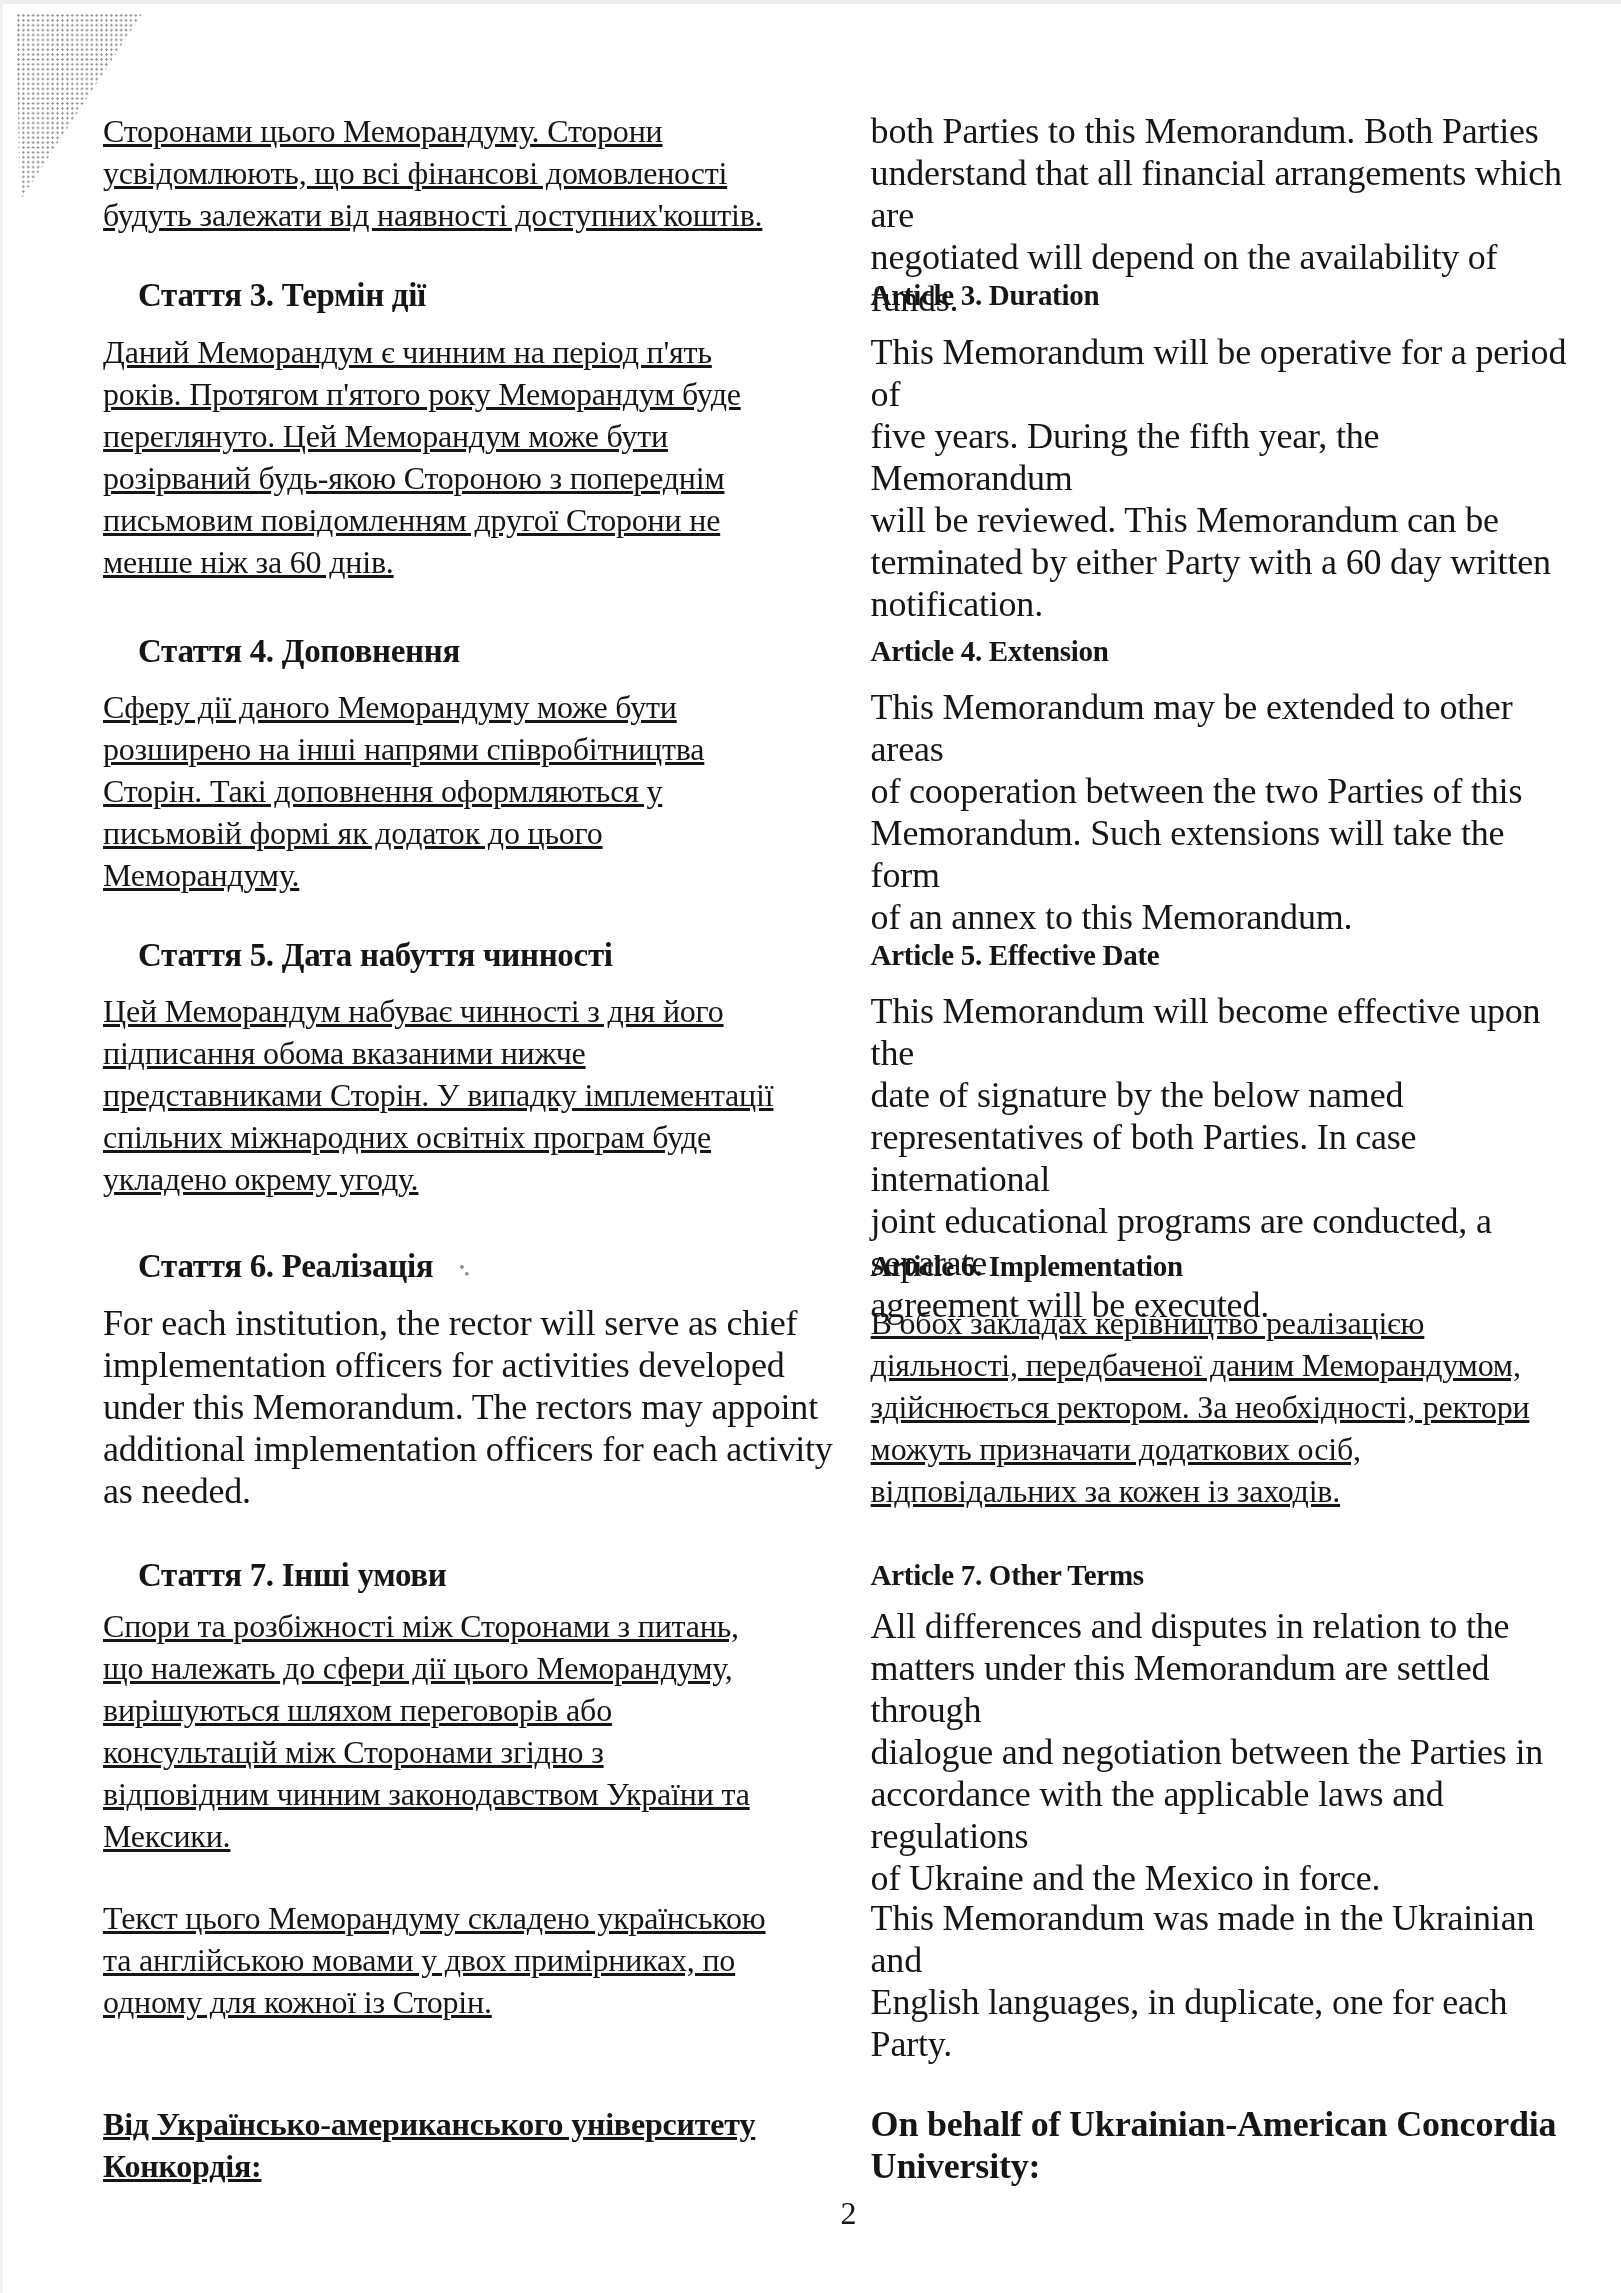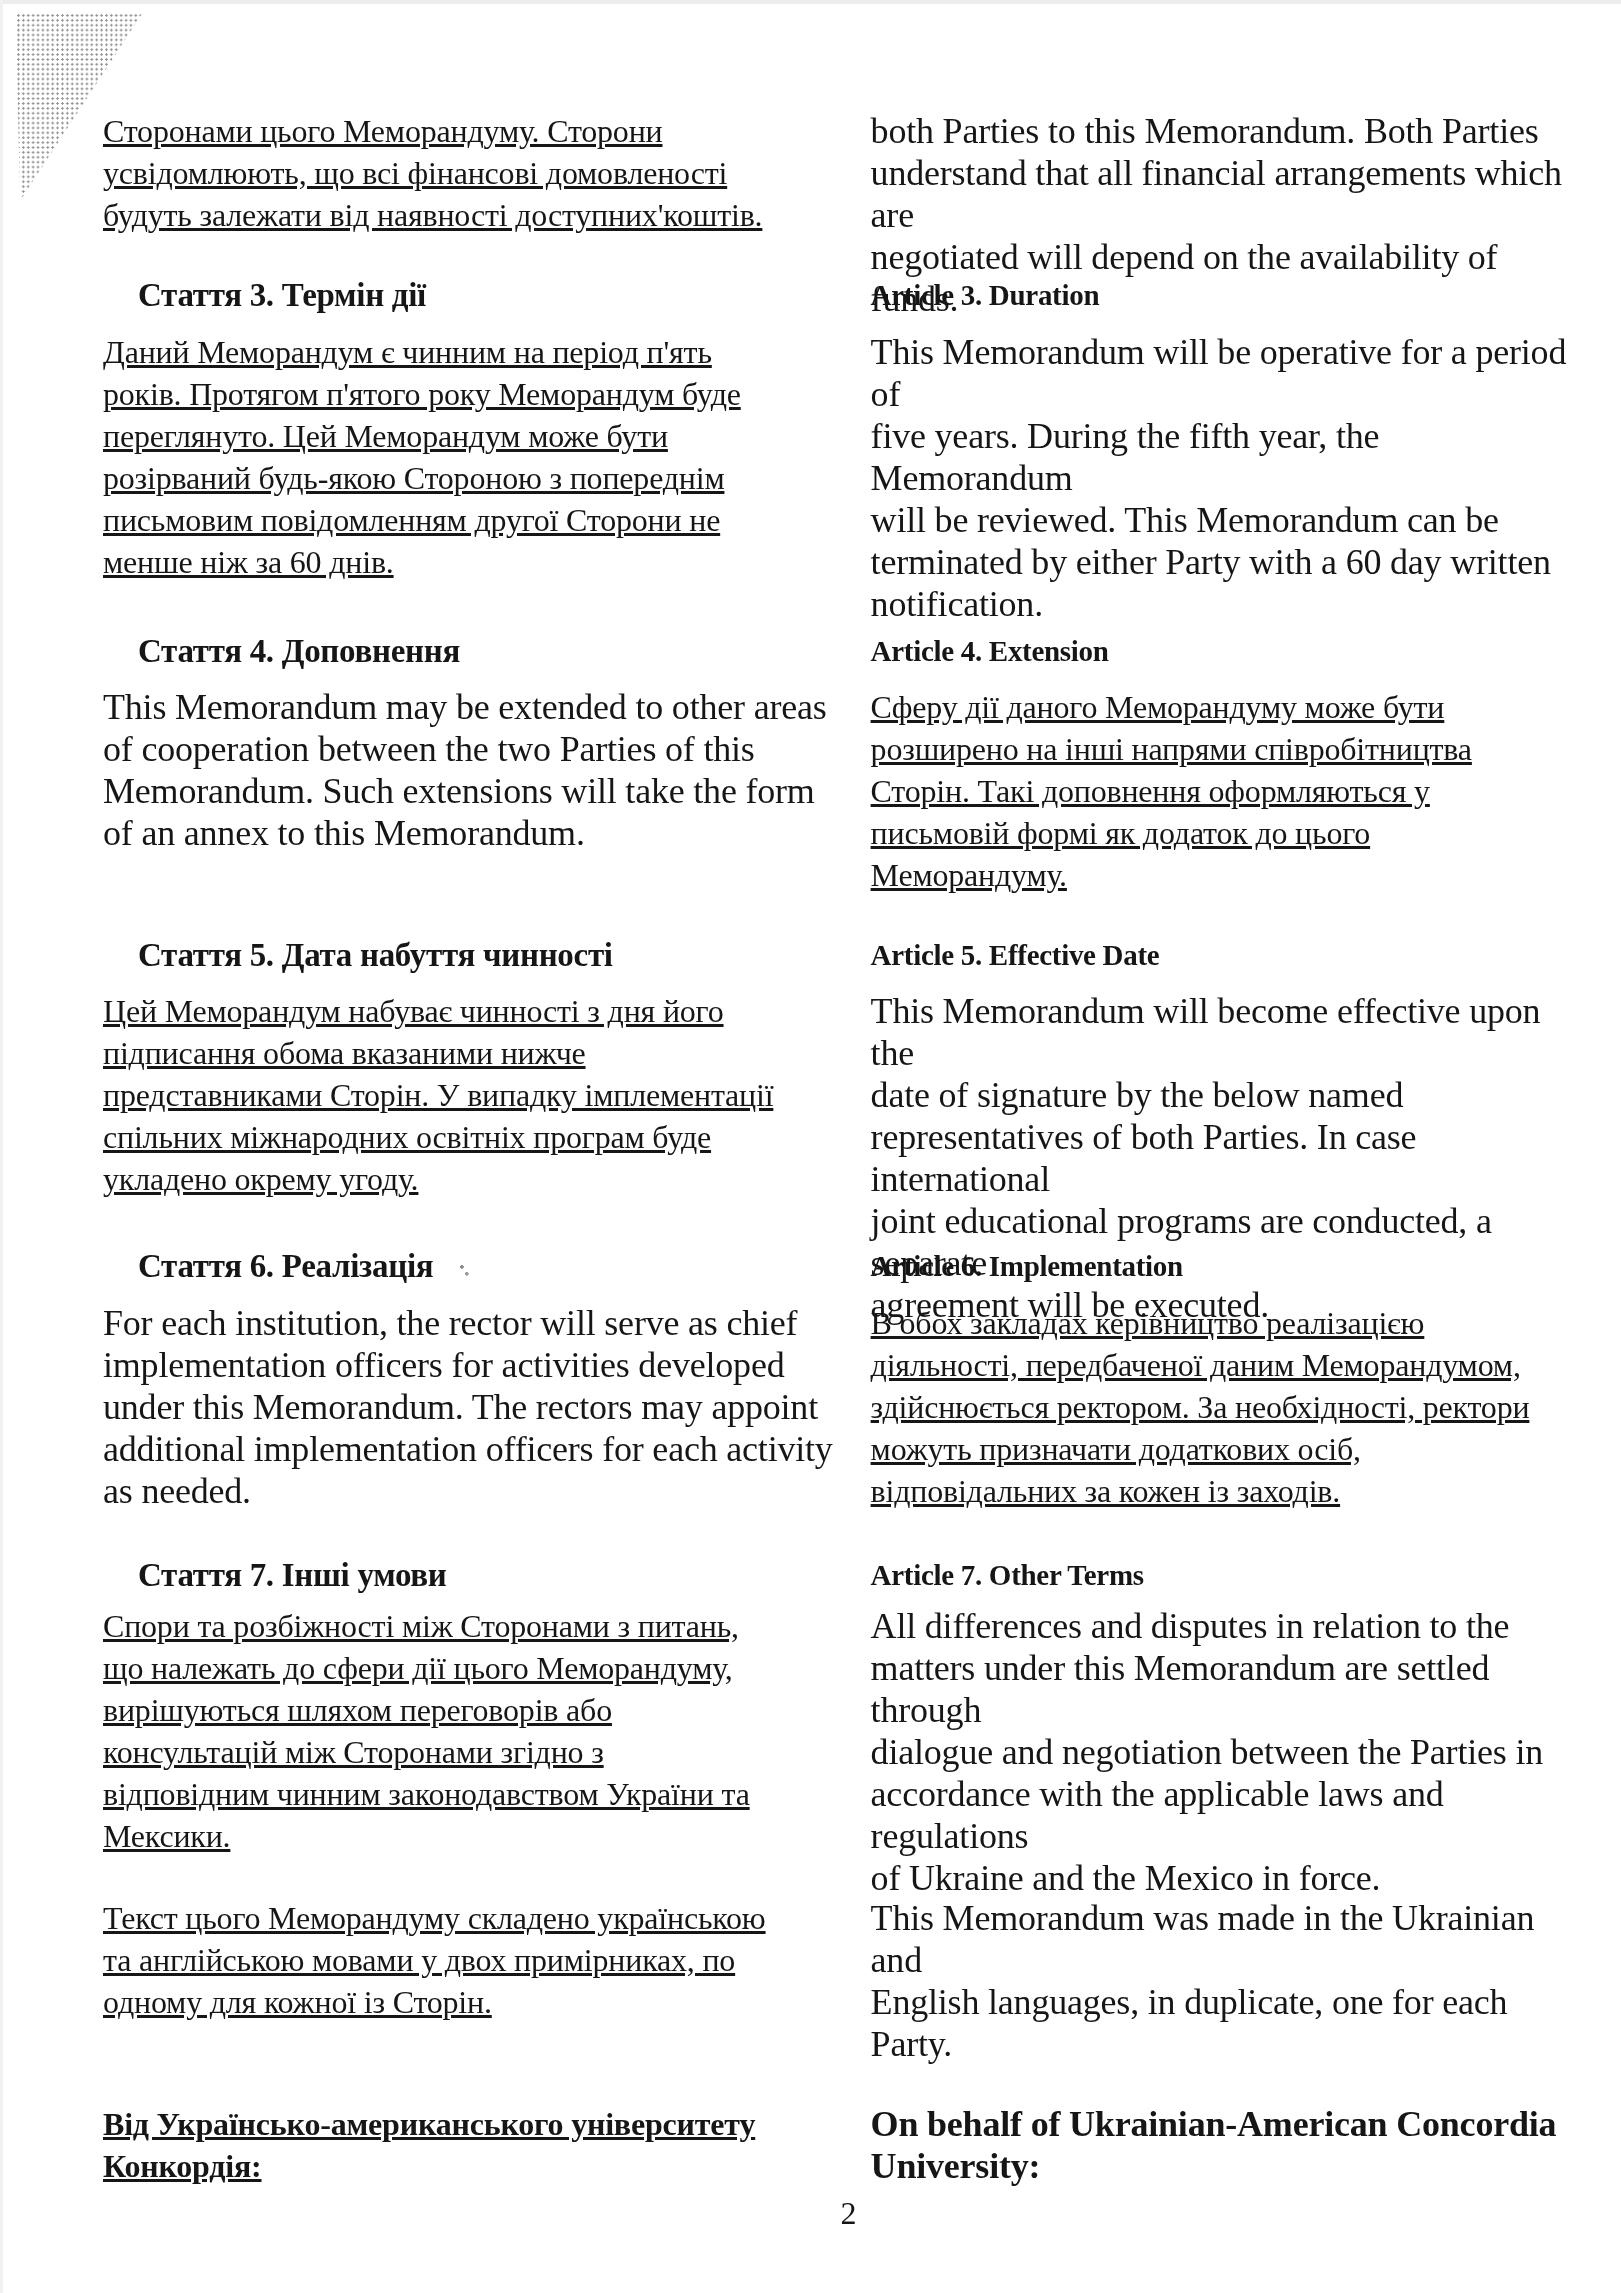--- a/index.html
+++ b/index.html
@@ -90,29 +90,29 @@
 менше ніж за 60 днів.</div>
   <div class="cell en p">This Memorandum will be operative for a period of
 five years. During the fifth year, the Memorandum
 will be reviewed. This Memorandum can be
 terminated by either Party with a 60 day written
 notification.</div>
 
   <div class="cell uk h">Стаття 4. Доповнення</div>
   <div class="cell en h">Article 4. Extension</div>
 
-  <div class="cell en p">This Memorandum may be extended to other areas
-of cooperation between the two Parties of this
-Memorandum. Such extensions will take the form
-of an annex to this Memorandum.</div>
   <div class="cell uk p">Сферу дії даного Меморандуму може бути
 розширено на інші напрями співробітництва
 Сторін. Такі доповнення оформляються у
 письмовій формі як додаток до цього
 Меморандуму.</div>
+  <div class="cell en p">This Memorandum may be extended to other areas
+of cooperation between the two Parties of this
+Memorandum. Such extensions will take the form
+of an annex to this Memorandum.</div>
 
   <div class="cell uk h">Стаття 5. Дата набуття чинності</div>
   <div class="cell en h">Article 5. Effective Date</div>
 
   <div class="cell uk p">Цей Меморандум набуває чинності з дня його
 підписання обома вказаними нижче
 представниками Сторін. У випадку імплементації
 спільних міжнародних освітніх програм буде
 укладено окрему угоду.</div>
   <div class="cell en p">This Memorandum will become effective upon the

